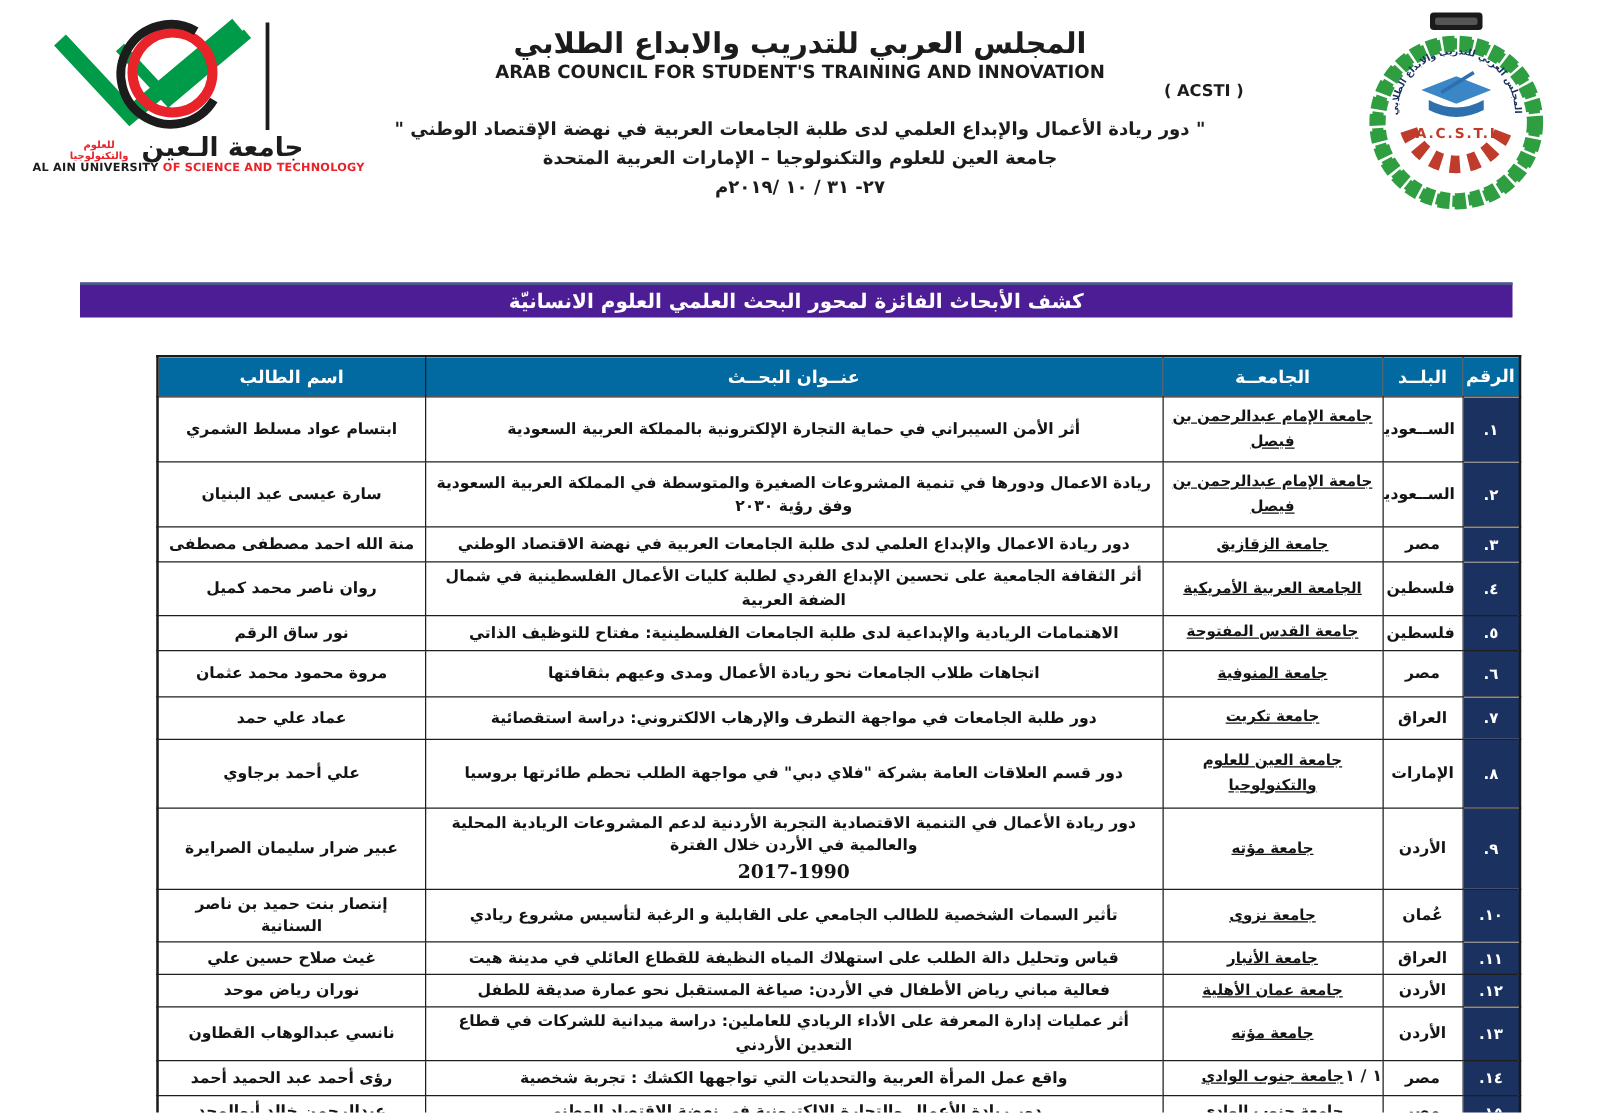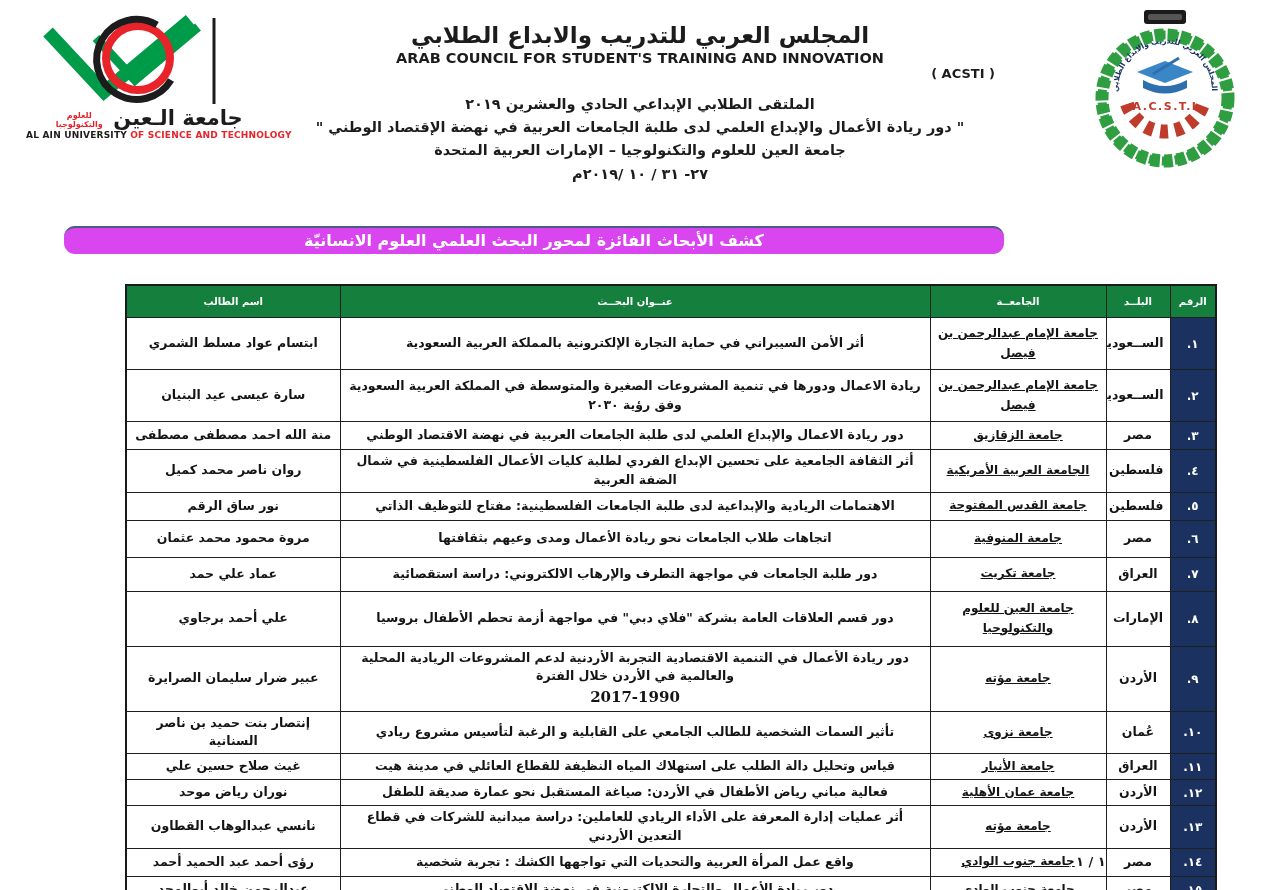--- a/index.html
+++ b/index.html
@@ -21,33 +21,32 @@
   .center-head{position:absolute;left:285px;top:22px;width:710px;text-align:center;}
   .org-title-ar{font-size:23px;font-weight:bold;color:#1c1c1c;direction:rtl;margin:0 0 2px 0;}
   .org-title-en{font-size:14.5px;font-weight:bold;color:#1c1c1c;margin:0;}
   .org-abbrev{font-size:13px;font-weight:bold;color:#1c1c1c;margin:0 0 12px 0;text-align:right;}
   .event-line{font-size:14.5px;font-weight:bold;color:#1c1c1c;direction:rtl;line-height:1.6;}
 
   .logo-right{position:absolute;left:1080px;top:6px;width:170px;text-align:center;}
 
   
   .banner{
-    position:absolute;left:64px;top:226px;width:940px;height:26px;
-    background:#d946ef;color:#ffffff;font-weight:bold;font-size:16px;
+    position:absolute;left:64px;top:226px;width:1146px;height:26px;
+    background:#4c1d95;color:#ffffff;font-weight:bold;font-size:16px;
     line-height:26px;text-align:center;direction:rtl;
     border-top:2px solid #4a5b86;
-    border-radius:11px;
   }
 
   
   .table-wrap{position:absolute;left:125px;top:284px;width:1090px;}
   table{border-collapse:collapse;width:100%;table-layout:fixed;direction:rtl;border:2px solid #1a1a1a;}
   th,td{border:1px solid #1f1f1f;vertical-align:middle;overflow:hidden;}
   thead th{
-    background:#15803d;color:#ffffff;font-weight:bold;font-size:10px;height:31px;padding:0 4px;
+    background:#0369a1;color:#ffffff;font-weight:bold;font-size:14px;height:31px;padding:0 4px;
   }
   td{font-size:12.5px;font-weight:bold;text-align:center;padding:2px 6px;color:#141414;line-height:1.5;}
   td.num{background:#1b3160;color:#ffffff;font-size:12px;padding:2px 2px;}
   td.country{font-size:12.5px;}
   td.university{font-size:12px;line-height:1.6;text-decoration:underline;}
   td.title{font-size:12.5px;}
   td.student{font-size:12.5px;}
   .title2{font-size:15px;font-weight:bold;font-family:"DejaVu Serif", serif;direction:ltr;}
 
   
@@ -75,21 +74,20 @@
     </div>
     <div class="aau-en">
       <span class="aau-en-main">AL AIN UNIVERSITY </span><span class="aau-en-sub">OF SCIENCE AND TECHNOLOGY</span>
     </div>
   </div>
 
   <div class="center-head">
     <div class="org-title-ar">المجلس العربي للتدريب والابداع الطلابي</div>
     <div class="org-title-en">ARAB COUNCIL FOR STUDENT'S TRAINING AND INNOVATION</div>
     <div class="org-abbrev">( ACSTI )</div>
-    <div class="event-line">الملتقى الطلابي الإبداعي الحادي والعشرين ٢٠١٩</div>
     <div class="event-line">" دور ريادة الأعمال والإبداع العلمي لدى طلبة الجامعات العربية في نهضة الإقتصاد الوطني "</div>
     <div class="event-line">جامعة العين للعلوم والتكنولوجيا – الإمارات العربية المتحدة</div>
     <div class="event-line">٢٧- ٣١ / ١٠ /٢٠١٩م</div>
   </div>
 
   <div class="logo-right">
     <svg width="168" height="172" viewBox="0 0 168 172">
       <circle cx="84" cy="92" r="63" fill="none" stroke="#2f9e41" stroke-width="13" stroke-dasharray="9 4"></circle>
       <circle cx="84" cy="92" r="63" fill="none" stroke="#2f9e41" stroke-width="9" stroke-dasharray="4 9" stroke-dashoffset="6"></circle>
       <rect x="63" y="4" width="42" height="14" rx="3" fill="#1a1a1a"></rect>
@@ -175,21 +173,21 @@
             <td class="num" dir="ltr">.٧</td>
             <td class="country">العراق</td>
             <td class="university">جامعة تكريت</td>
             <td class="title">دور طلبة الجامعات في مواجهة التطرف والإرهاب الالكتروني: دراسة استقصائية</td>
             <td class="student">عماد علي حمد</td>
           </tr>
           <tr style="height: 55px;">
             <td class="num" dir="ltr">.٨</td>
             <td class="country">الإمارات</td>
             <td class="university">جامعة العين للعلوم والتكنولوجيا</td>
-            <td class="title">دور قسم العلاقات العامة بشركة "فلاي دبي" في مواجهة أزمة تحطم الأطفال بروسيا</td>
+            <td class="title">دور قسم العلاقات العامة بشركة "فلاي دبي" في مواجهة الطلب تحطم طائرتها بروسيا</td>
             <td class="student">علي أحمد برجاوي</td>
           </tr>
           <tr style="height: 47px;">
             <td class="num" dir="ltr">.٩</td>
             <td class="country">الأردن</td>
             <td class="university">جامعة مؤته</td>
             <td class="title">
               <div>دور ريادة الأعمال في التنمية الاقتصادية التجربة الأردنية لدعم المشروعات الريادية المحلية والعالمية في الأردن خلال الفترة</div>
               <div class="title2">2017-1990</div>
             </td>

